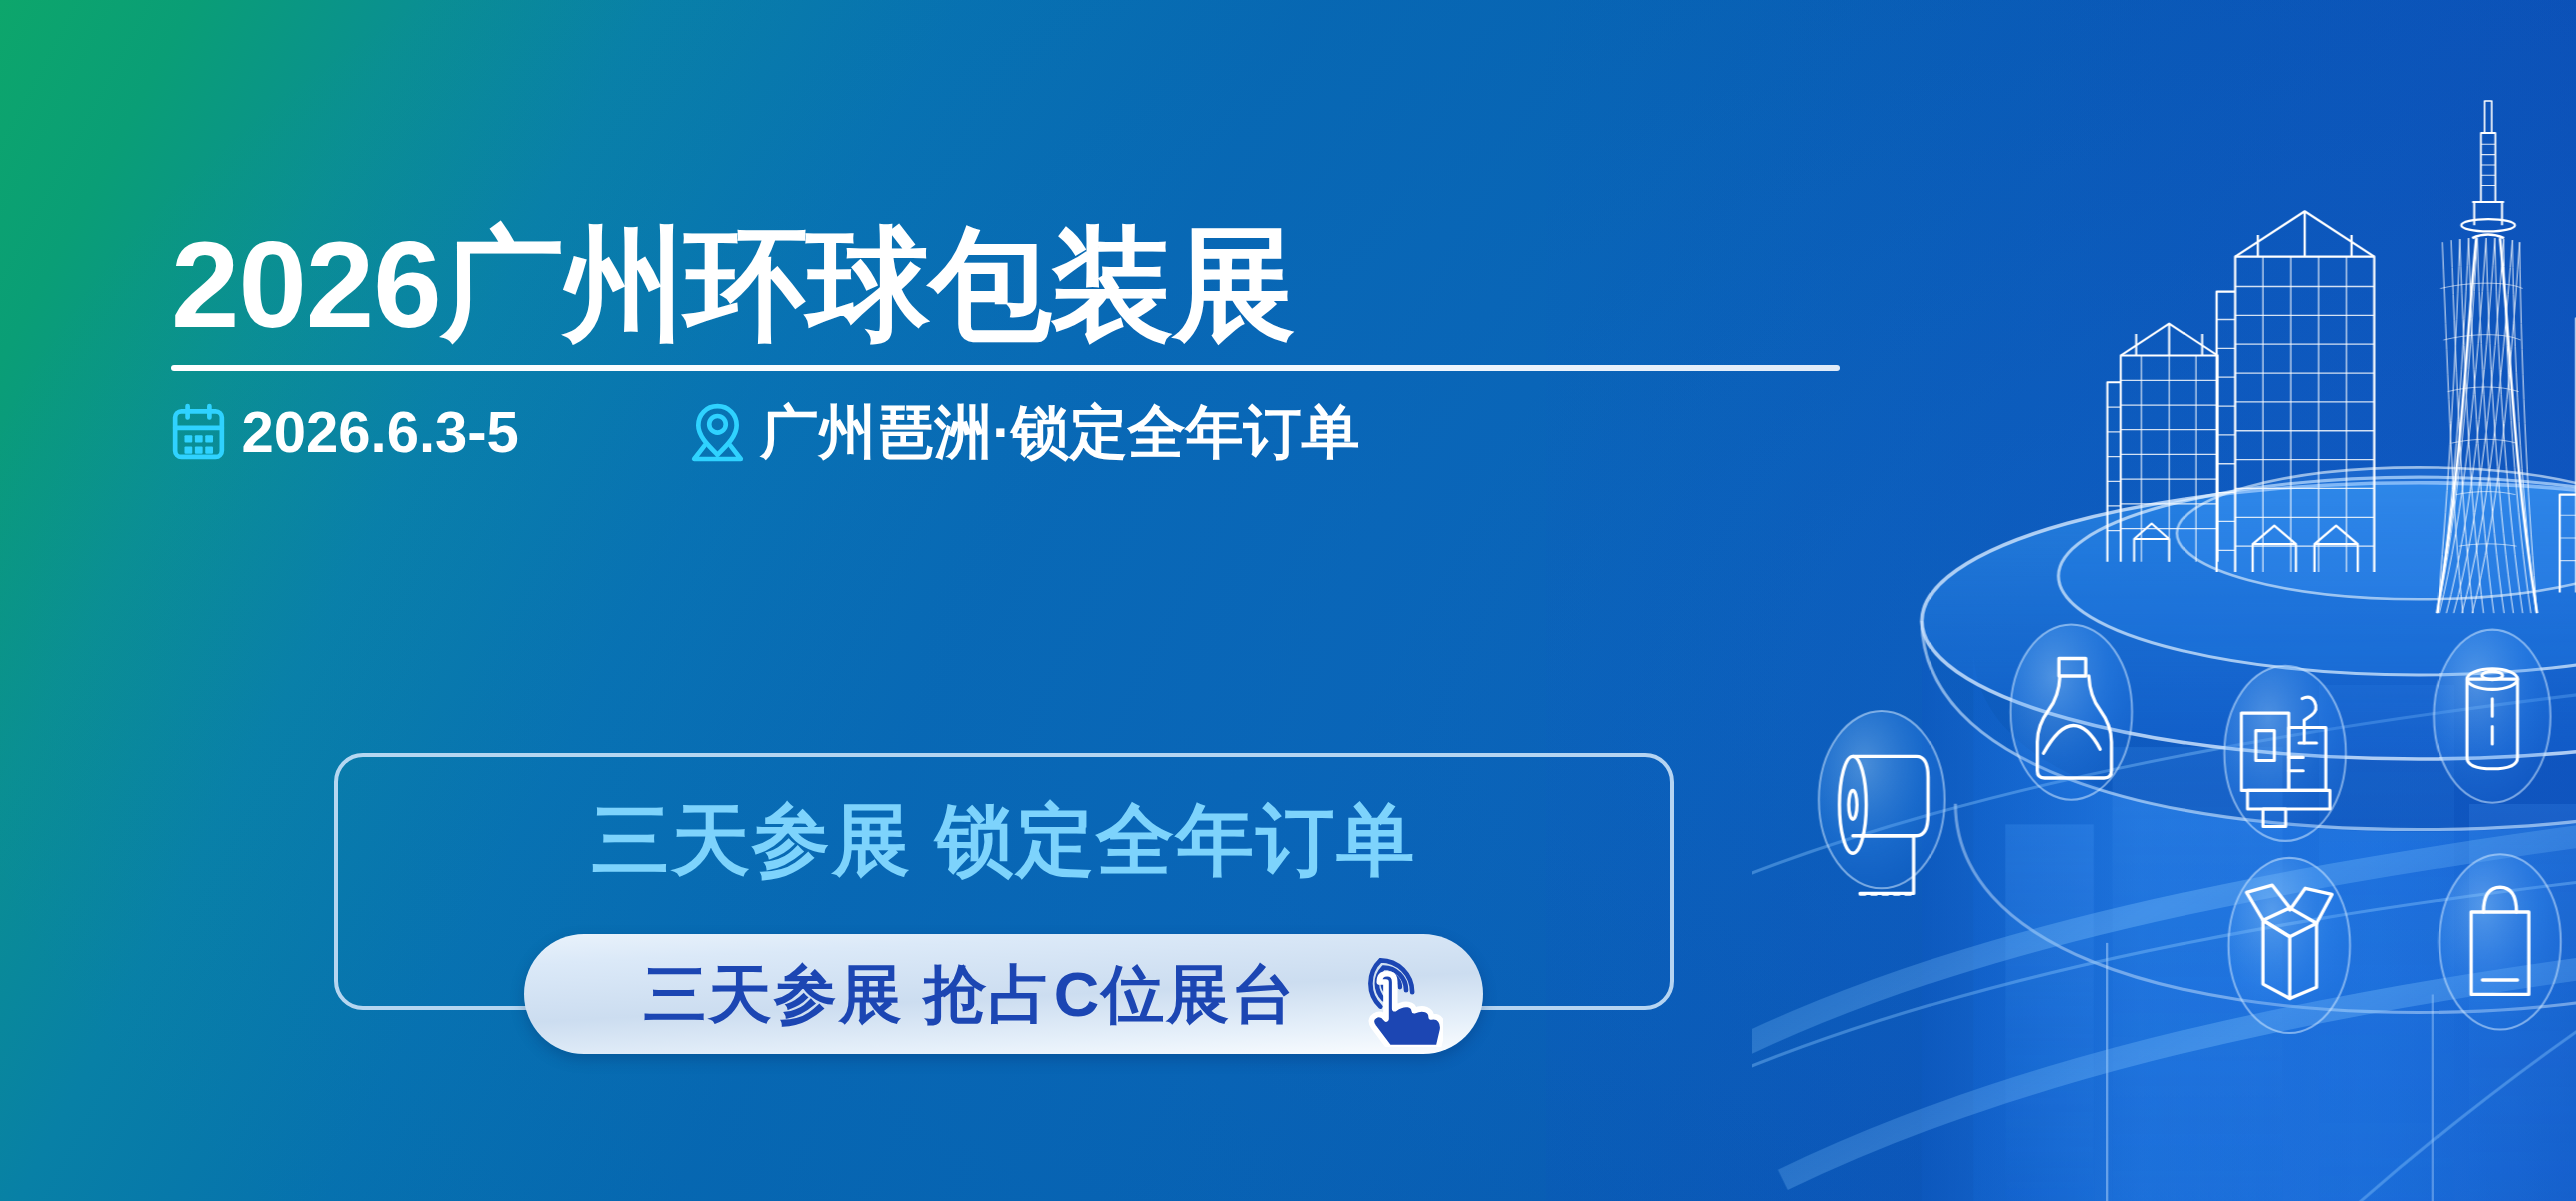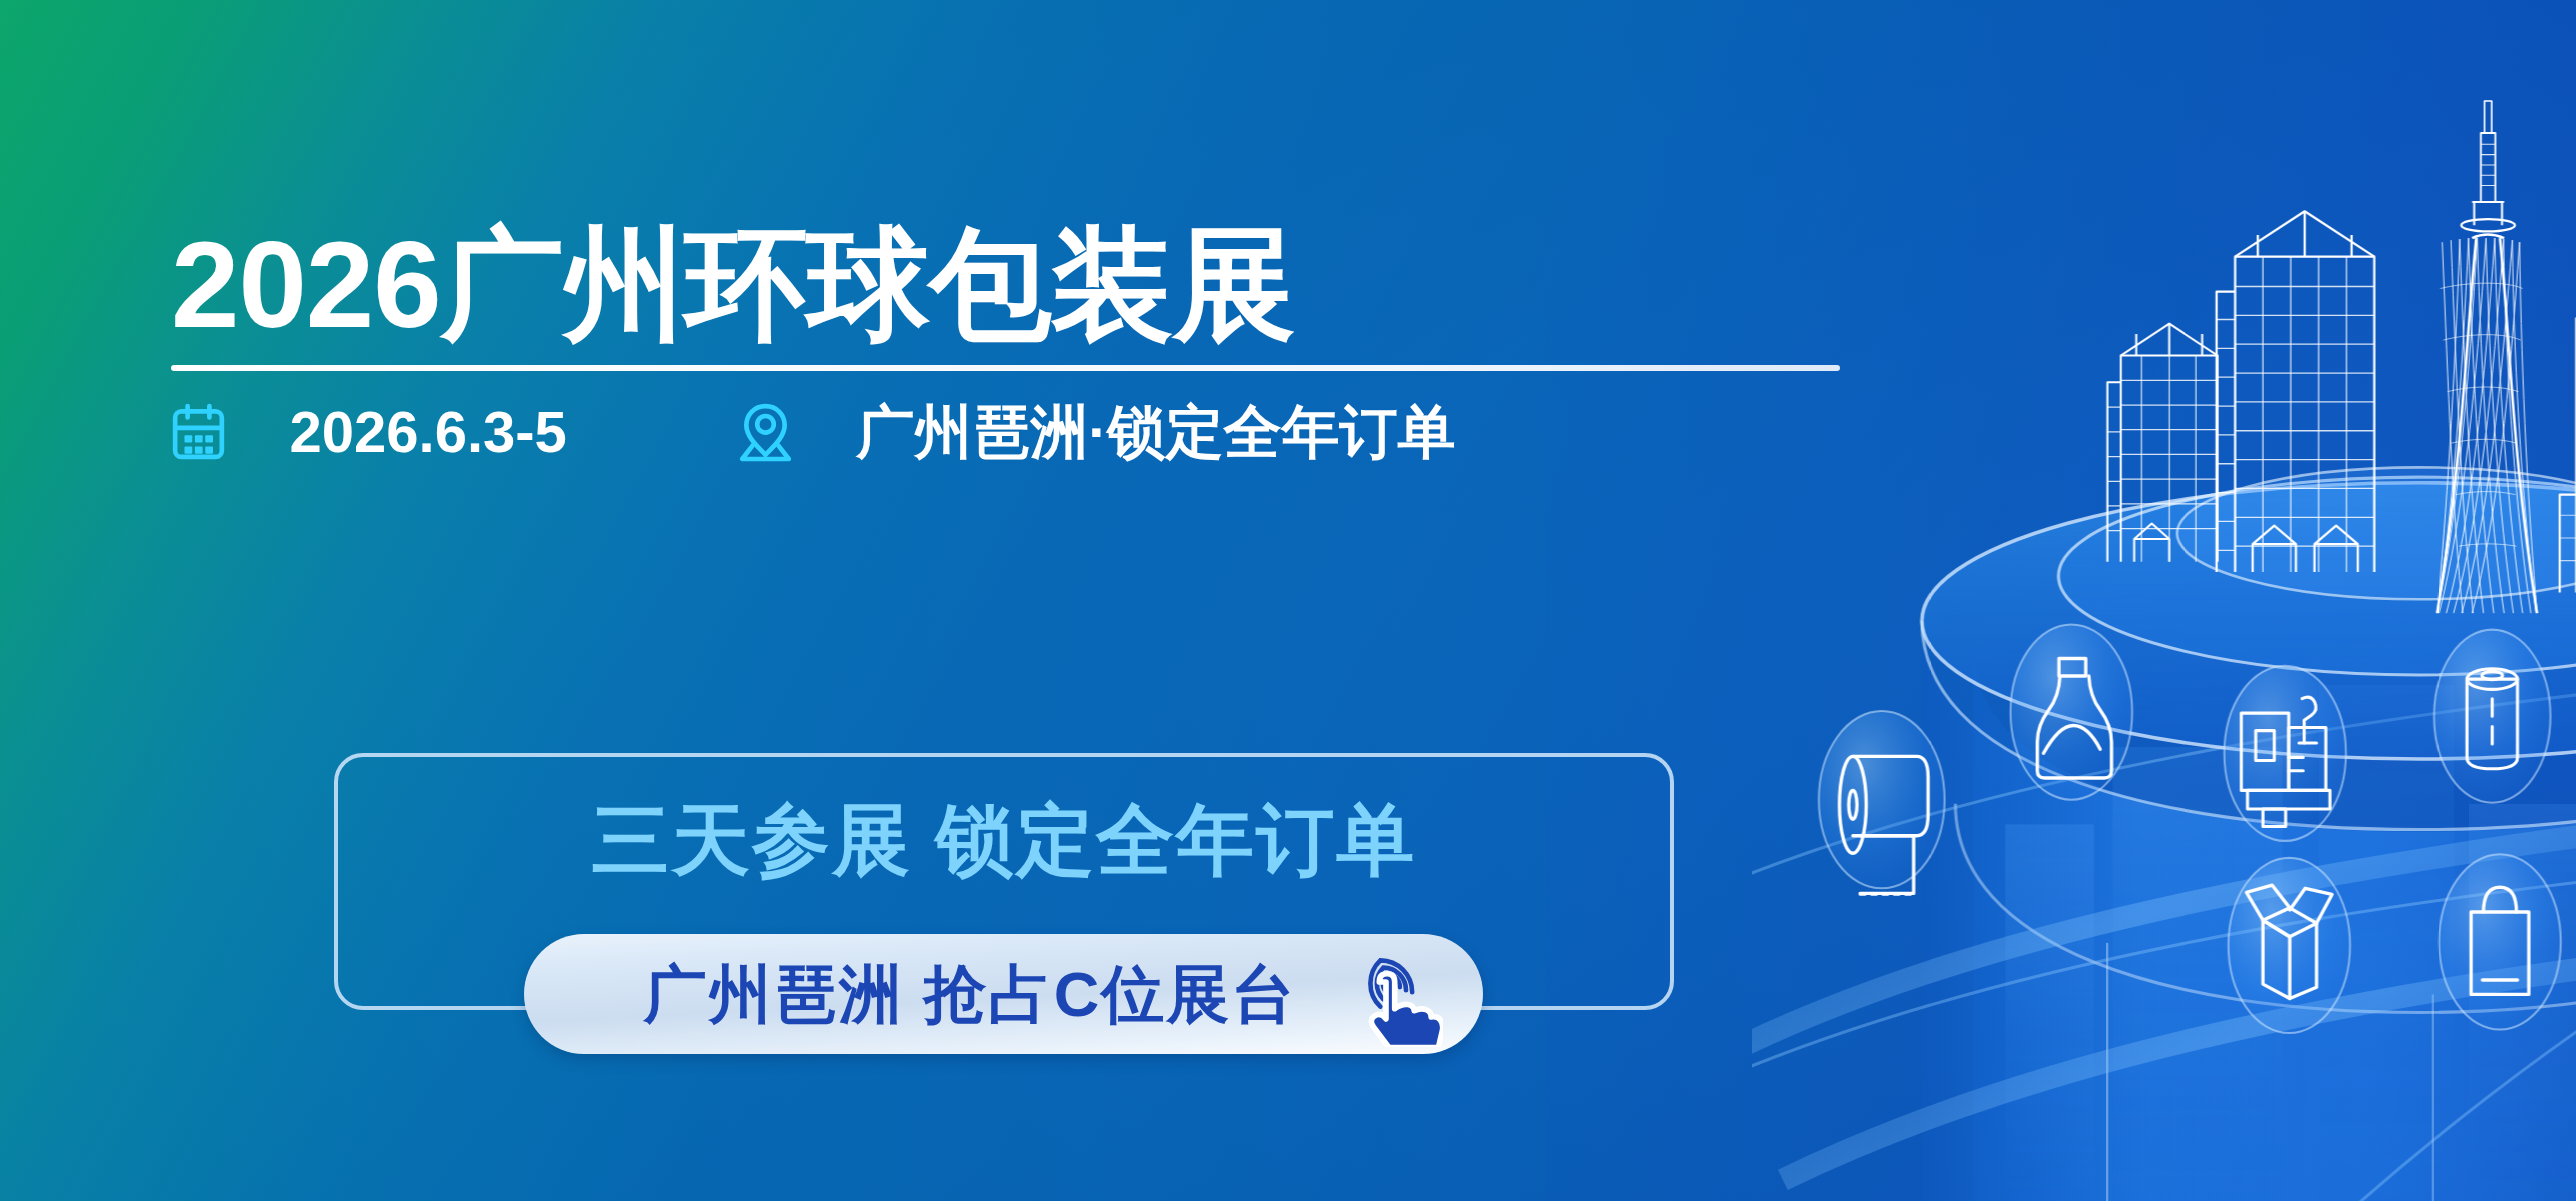--- a/index.html
+++ b/index.html
@@ -80,21 +80,21 @@
     border-radius:3.1px;
     background:linear-gradient(90deg,#ffffff 0%,#f2f8ff 70%,#dfeaf8 100%);
   }
 
   .meta{
     margin-top:23px;
     display:flex;
     align-items:center;
     height:77px;
   }
-  .meta-item{display:flex;align-items:center;gap:48px;}
+  .meta-item{display:flex;align-items:center;}
   .meta-icon{display:block;flex:0 0 auto;}
   .date-icon{width:55px;height:58px;margin-right:15.5px;}
   .pin-icon{width:57px;height:62px;margin-right:14.4px;}
   .meta-text{
     font-size:58px;
     font-weight:700;
     color:#ffffff;
     white-space:nowrap;
     line-height:1;
   }
@@ -540,21 +540,21 @@
         <span class="meta-text">广州琶洲·锁定全年订单</span>
       </div>
     </div>
   </div>
 
   <div id="slogan-box">
     <div id="slogan-text">三天参展  锁定全年订单</div>
   </div>
 
   <div id="cta">
-    <span id="cta-label">广州琶洲 抢占C位展台</span>
+    <span id="cta-label">三天参展 抢占C位展台</span>
     <span id="cta-hand">
       <svg viewBox="0 0 220 196" fill="none">
         <g stroke="#1C46B3" stroke-width="9" stroke-linecap="round" fill="none">
           <path d="M98 118 A62 62 0 0 1 98 28 A62 62 0 0 1 160 90"></path>
           <path d="M104 104 A44 44 0 0 1 104 42 A44 44 0 0 1 148 86"></path>
           <path d="M110 90 A26 26 0 0 1 110 54 A26 26 0 0 1 136 80"></path>
         </g>
         <path d="M96 70 q0 -16 15 -16 q15 0 15 16 v52 q14 -10 26 -8 q11 2 12 12
                  q13 -6 23 -2 q10 4 10 14 q12 -2 18 6 q6 8 4 20 l-8 34 h-96 l-30 -40
                  q-10 -14 2 -22 q12 -8 22 6 V70 z" fill="#1C46B3" stroke="#FFFFFF" stroke-width="11" stroke-linejoin="round"></path>

